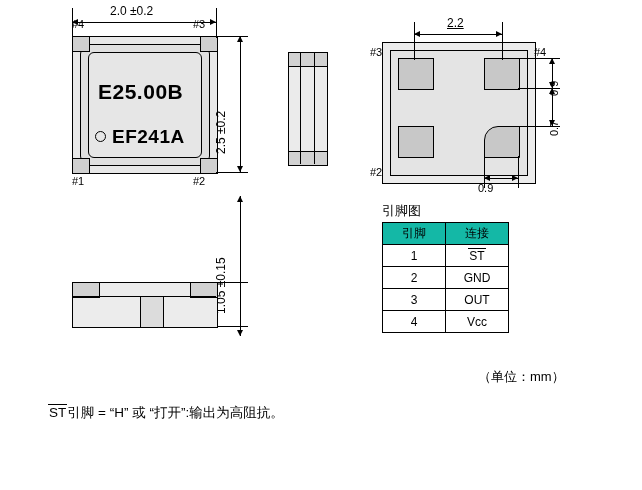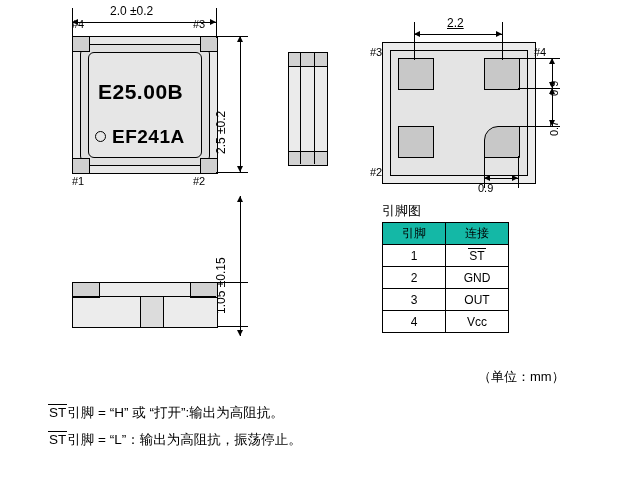--- a/index.html
+++ b/index.html
@@ -201,16 +201,13 @@
     </tr>
   </tbody>
 </table>
 
 <div class="abs cn lbl" style="left:452px;top:368px;font-size:13px;margin-left:26px;">（单位：mm）</div>
 
 <div class="abs" id="notes">
   <div class="cn">
     <span class="ovl">ST</span><span>引脚 = “H” 或 “打开”:输出为高阻抗。</span>
   </div>
-  <div class="cn">
-    <span class="ovl">ST</span><span>引脚 = “L”：输出为高阻抗，振荡停止。</span>
-  </div>
 </div>
 
 </body></html>

